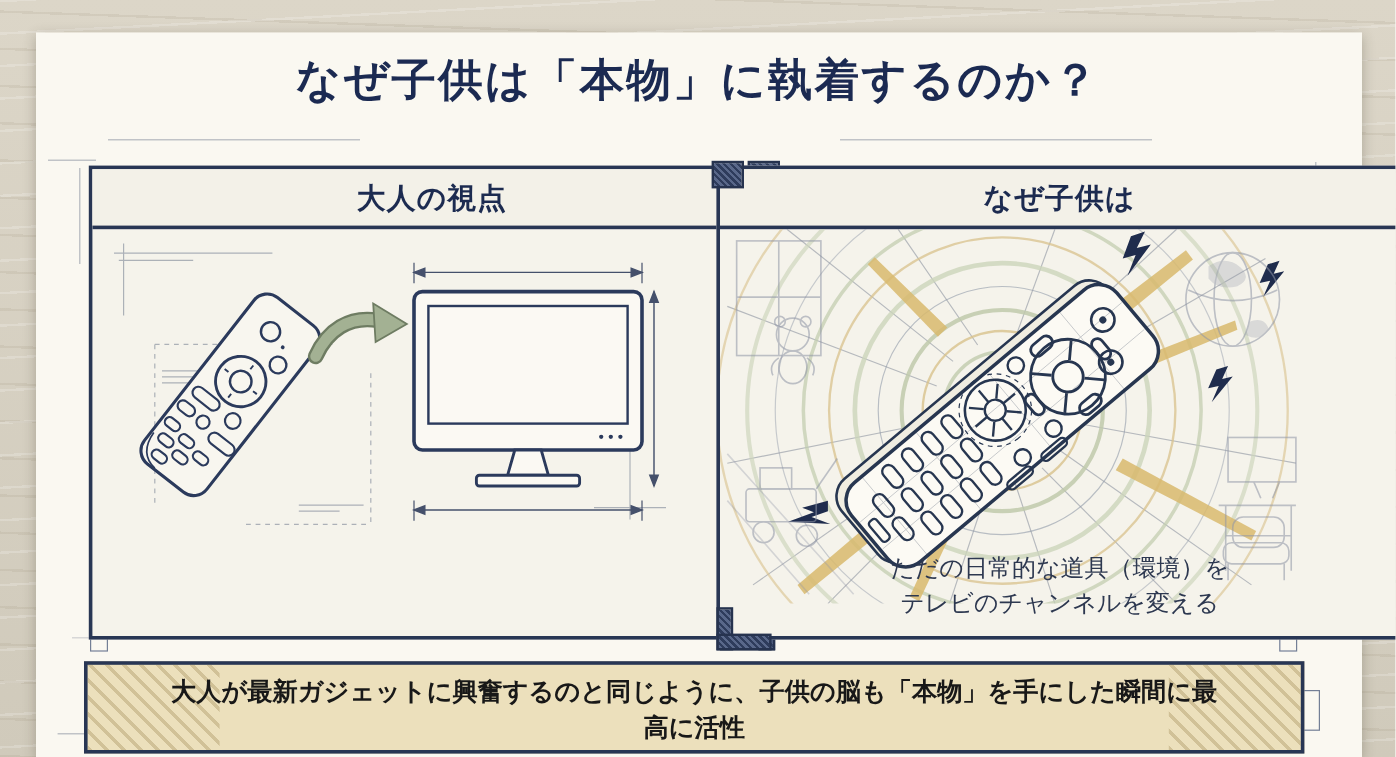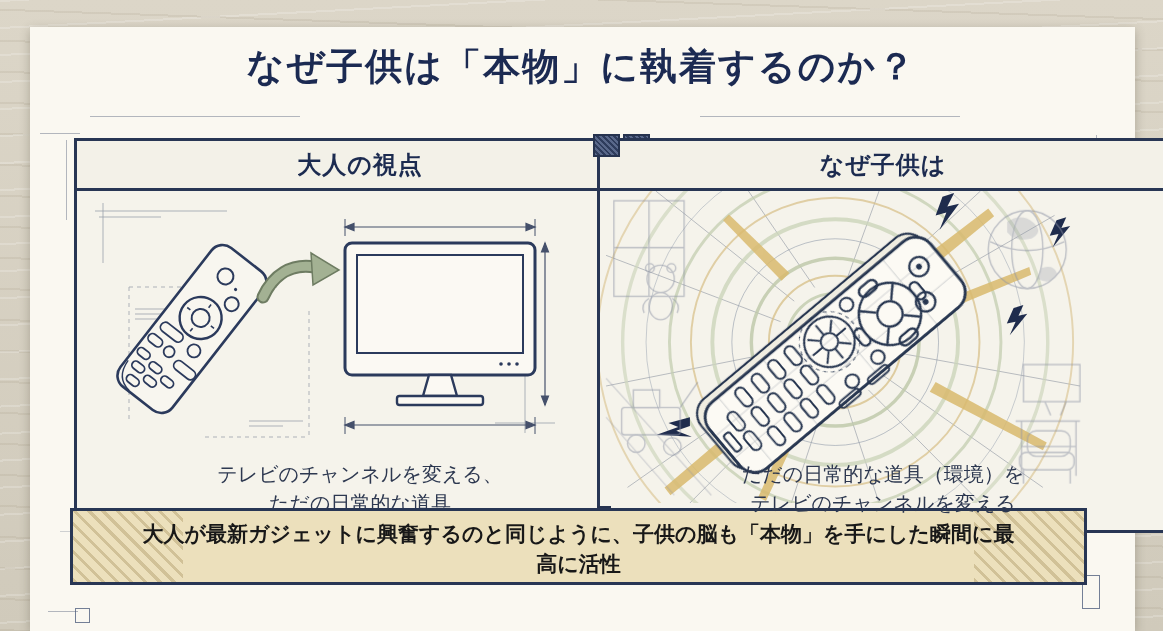--- a/index.html
+++ b/index.html
@@ -47,21 +47,21 @@
   .l-corner .hbar{ position:absolute; bottom:0; width:46px; height:14px; }
   .panel.left  .l-corner .vbar{ right:0; } .panel.left  .l-corner .hbar{ right:0; }
   .panel.right .l-corner .vbar{ left:0; }  .panel.right .l-corner .hbar{ left:0; }
   .panel-art{ position:absolute; left:0; top:50px; width:486px; height:262px; }
   .panel-caption{
     position:absolute; left:0; bottom:12px; width:100%; text-align:center;
     font-size:20px; color:#2d3850; line-height:29px;
   }
   
   .bottom-box{
-    position:absolute; left:70px; top:508px; width:1017px; height:77px;
+    position:absolute; left:70px; top:551px; width:1017px; height:77px;
     background:#ece0bc; border:3px solid #283654; box-sizing:border-box; overflow:hidden;
   }
   .bottom-box::before,.bottom-box::after{
     content:""; position:absolute; top:0; bottom:0; width:110px;
     background:repeating-linear-gradient(45deg, rgba(146,122,66,.30) 0 3px, rgba(0,0,0,0) 3px 10px);
   }
   .bottom-box::before{ left:0; }
   .bottom-box::after{ right:0; }
   .bottom-text{
     position:relative; z-index:2; text-align:center; padding:8px 60px 0 60px;
@@ -163,24 +163,20 @@
         <polygon points="468,52 464.5,61 471.5,61"></polygon>
           <polygon points="468,214 464.5,205 471.5,205"></polygon>
         <line x1="268" y1="234" x2="458" y2="234"></line>
         <polygon points="268,234 277,230.5 277,237.5"></polygon>
           <polygon points="458,234 449,230.5 449,237.5"></polygon>
         <line x1="268" y1="226" x2="268" y2="243" stroke-width="1"></line>
           <line x1="458" y1="226" x2="458" y2="243" stroke-width="1"></line>
       </g>
     </svg>
 
-    <div class="panel-caption">
-      <div>テレビのチャンネルを変える、</div>
-      <div>ただの日常的な道具</div>
-    </div>
   </div>
 
   <div class="panel right">
     <div class="corner-accent hatchnavy"></div>
     <div class="l-corner">
       <div class="vbar hatchnavy"></div>
         <div class="hbar hatchnavy"></div>
     </div>
     <div class="panel-header">なぜ子供は</div>
 

